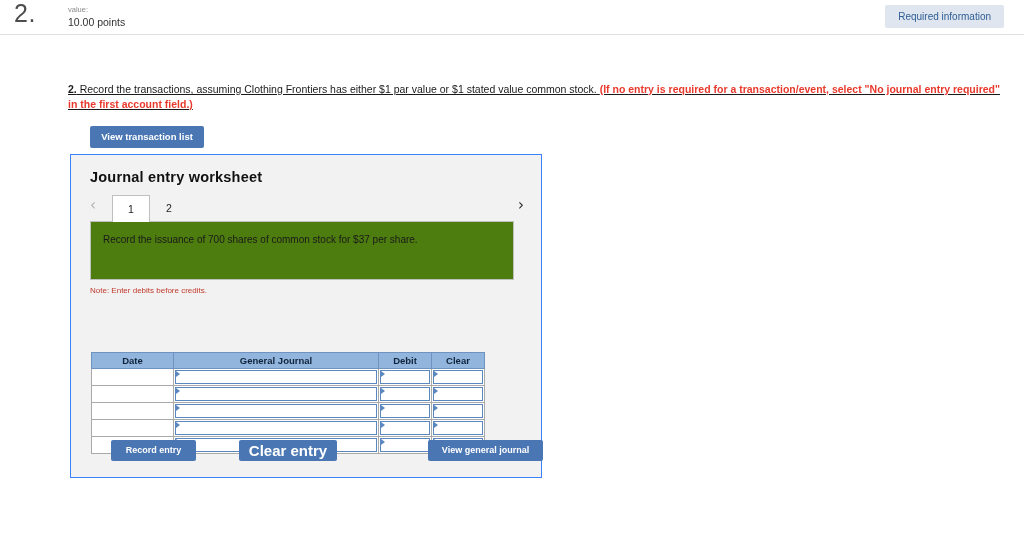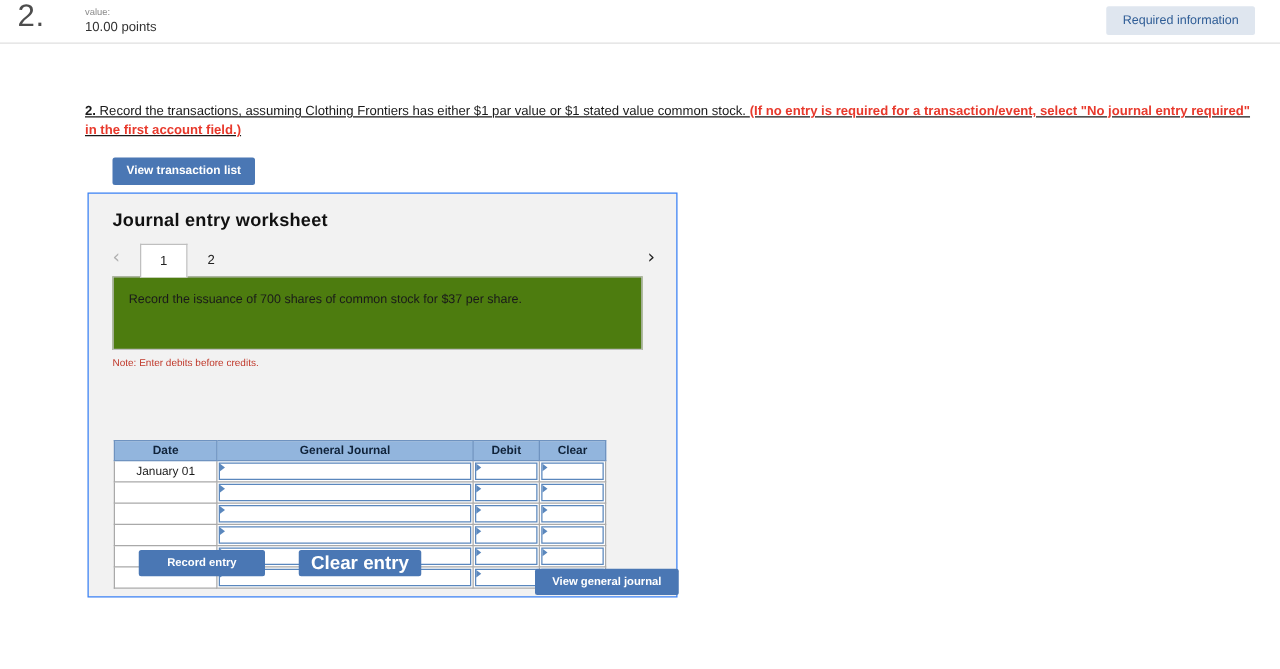--- a/index.html
+++ b/index.html
@@ -252,36 +252,36 @@
     border-left: 4px solid #5a87bd;
     border-top: 3px solid transparent;
     border-bottom: 3px solid transparent;
   }
 
   
   .btn-record {
     position: absolute;
     left: 20px;
     top: 285px;
-    width: 101px;
+    width: 85px;
     height: 21px;
     font-size: 9px;
   }
   .btn-clear {
     position: absolute;
     left: 148px;
     top: 285px;
     width: 98px;
     height: 21px;
     font-size: 15px;
   }
   .btn-viewjournal {
     position: absolute;
     left: 337px;
-    top: 300px;
+    top: 285px;
     width: 115px;
     height: 21px;
     font-size: 9px;
     text-align: center;
   }
 </style>
 </head>
 <body>
 
 <div class="topbar">
@@ -320,32 +320,20 @@
     <thead>
       <tr>
         <th class="col-date">Date</th>
         <th class="col-gj">General Journal</th>
         <th class="col-debit">Debit</th>
         <th class="col-credit">Clear</th>
       </tr>
     </thead>
     <tbody>
       <tr>
-        <td class="date-cell">January 01</td>
-        <td>
-            <div class="cell-input"></div>
-          </td>
-        <td>
-            <div class="cell-input"></div>
-          </td>
-        <td>
-            <div class="cell-input"></div>
-          </td>
-      </tr>
-      <tr>
         <td class="date-cell"></td>
         <td>
             <div class="cell-input"></div>
           </td>
         <td>
             <div class="cell-input"></div>
           </td>
         <td>
             <div class="cell-input"></div>
           </td>

